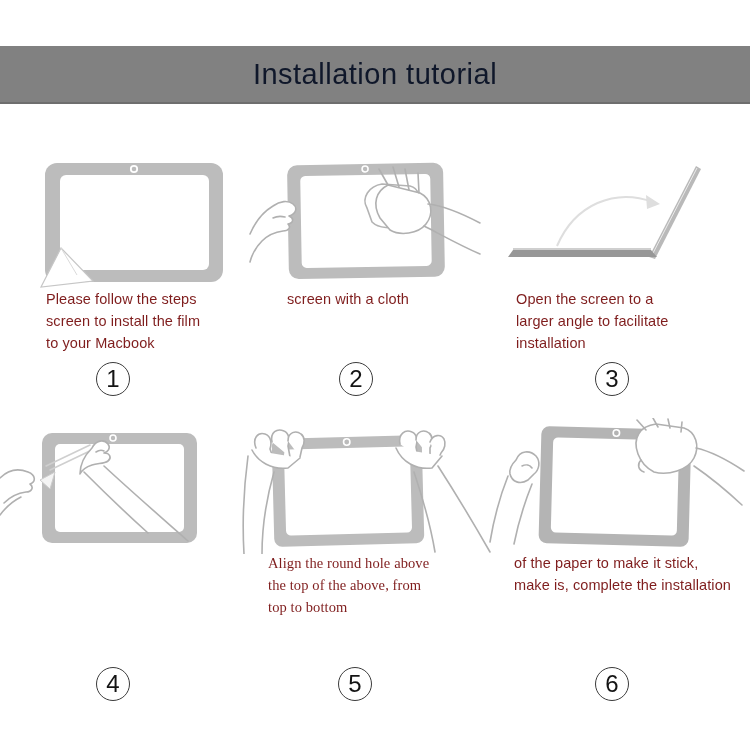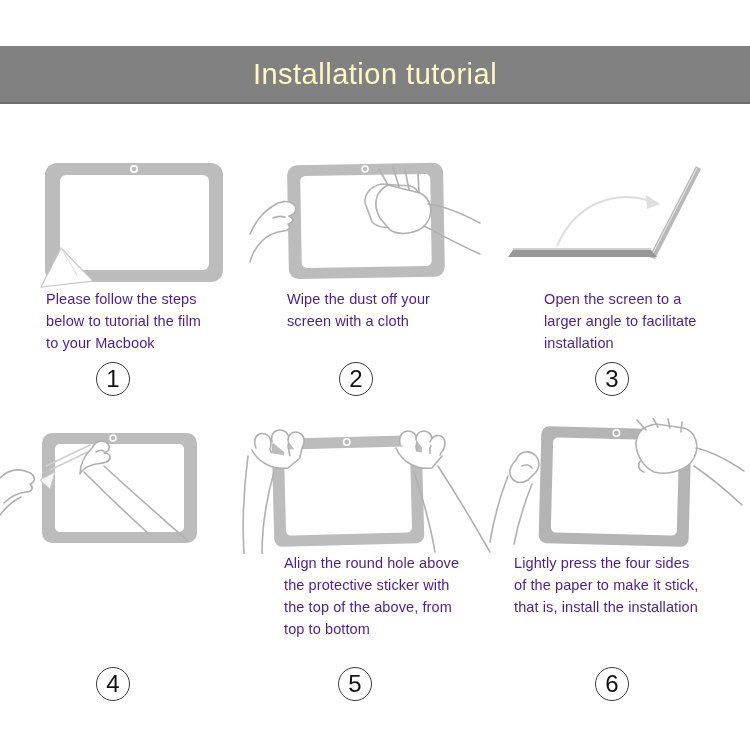--- a/index.html
+++ b/index.html
@@ -1,22 +1,22 @@
 <!DOCTYPE html>
 <html><head>
 <meta charset="utf-8">
 <style>
   html,body{margin:0;padding:0;background:#ffffff;}
   .page{position:relative;width:750px;height:750px;background:#ffffff;overflow:hidden;
         font-family:"Liberation Sans", sans-serif;}
   .header{position:absolute;left:0;top:46px;width:750px;height:56px;background:#818181;
-          border-bottom:2px solid #6e6e6e;color:#fef9c3;font-size:29px;font-weight:400;
+          border-bottom:2px solid #6e6e6e;color:#0f172a;font-size:29px;font-weight:400;
           text-align:center;line-height:56px;letter-spacing:.5px;}
   .ill{position:absolute;}
-  .caption{position:absolute;font-size:14.5px;line-height:22px;color:#4c1d95;letter-spacing:.1px;}
+  .caption{position:absolute;font-size:14.5px;line-height:22px;color:#7f1d1d;letter-spacing:.1px;}
   .caption span{display:block;}
   .badge{position:absolute;width:34px;height:34px;box-sizing:border-box;border:1.6px solid #3c3c3c;
          border-radius:50%;display:flex;align-items:center;justify-content:center;
          font-size:24px;color:#141414;background:#fff;}
   svg{display:block;}
 </style>
 </head>
 <body>
 
 <div class="page">
@@ -140,42 +140,39 @@
         <path d="M193,14 L194,4" fill="none"></path>
         <path d="M153,42 C149,46 150,52 156,54" fill="none"></path>
         <path d="M208,30 C226,34 241,43 256,53" fill="none"></path>
         <path d="M206,48 C222,59 239,73 254,87" fill="none"></path>
       </g>
     </svg>
   </div>
 
   <div class="caption" style="left:46px;top:288px;">
     <span>Please follow the steps</span>
-    <span>below to tutorial the film</span>
+    <span>screen to install the film</span>
     <span>to your Macbook</span>
   </div>
   <div class="caption" style="left:287px;top:288px;">
-    <span>Wipe the dust off your</span>
     <span>screen with a cloth</span>
   </div>
-  <div class="caption" style="left:516px;top:288px;margin-left:28px;">
+  <div class="caption" style="left:516px;top:288px;">
     <span>Open the screen to a</span>
     <span>larger angle to facilitate</span>
     <span>installation</span>
   </div>
-  <div class="caption" style="left:284px;top:552px;">
+  <div class="caption" style="left:268px;top:552px;font-family:Liberation Serif, serif;">
     <span>Align the round hole above</span>
-    <span>the protective sticker with</span>
     <span>the top of the above, from</span>
     <span>top to bottom</span>
   </div>
   <div class="caption" style="left:514px;top:552px;">
-    <span>Lightly press the four sides</span>
     <span>of the paper to make it stick,</span>
-    <span>that is, install the installation</span>
+    <span>make is, complete the installation</span>
   </div>
 
   <div class="badge" style="left:96px;top:362px;">1</div>
   <div class="badge" style="left:339px;top:362px;">2</div>
   <div class="badge" style="left:595px;top:362px;">3</div>
   <div class="badge" style="left:96px;top:667px;">4</div>
   <div class="badge" style="left:338px;top:667px;">5</div>
   <div class="badge" style="left:595px;top:667px;">6</div>
 
 </div>

